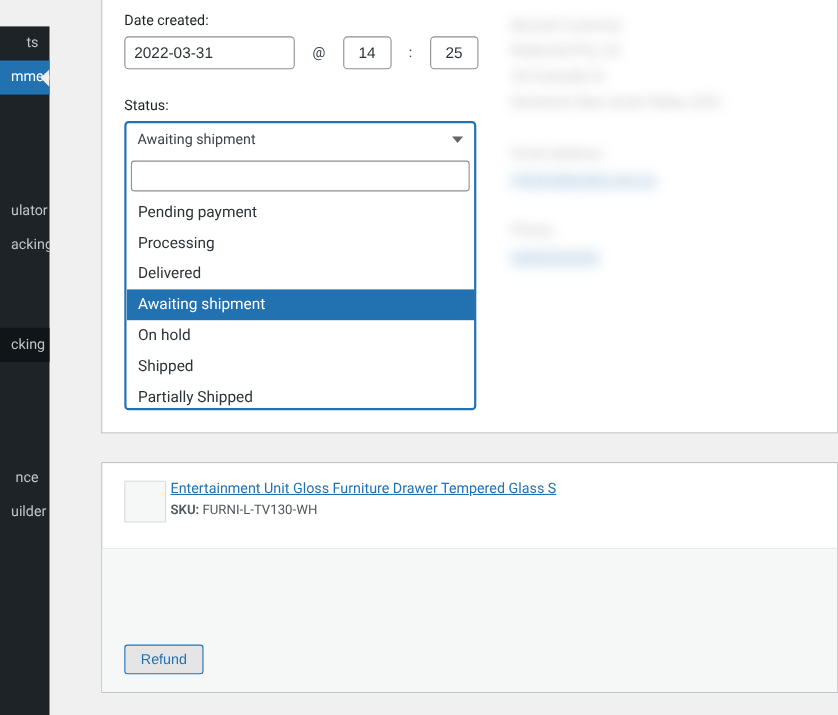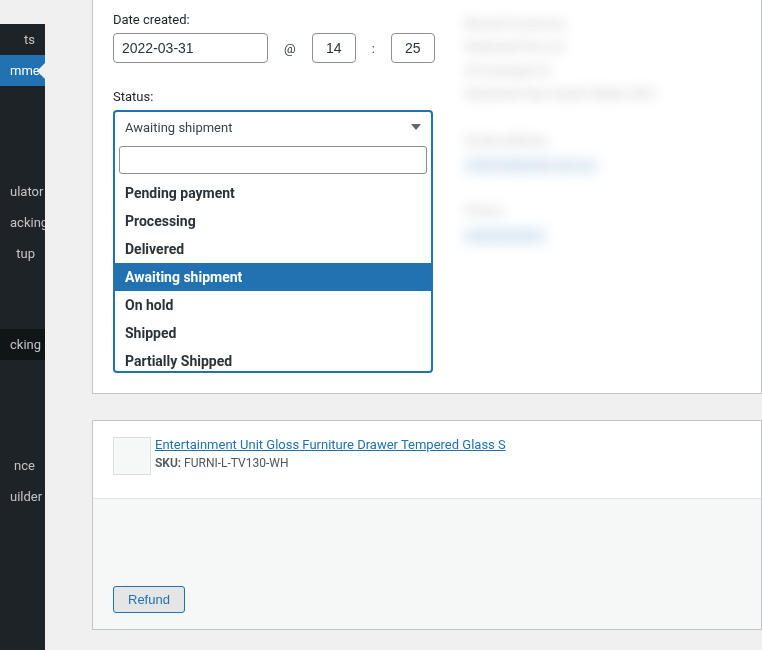--- a/index.html
+++ b/index.html
@@ -112,21 +112,20 @@
       border: 1px solid #8c8f94;
       border-radius: 3px;
       padding: 5px 8px;
       height: 28px;
       font-size: 13px;
     }
     .select2-results {
       max-height: 192px;
       overflow-y: scroll;
       position: relative;
-      font-weight: bold;
     }
     .select2-option {
       padding: 6px 10px;
       cursor: pointer;
       font-size: 14px;
       color: #2c3338;
     }
     .select2-option.highlighted {
       background: #2271b1;
       color: #fff;
@@ -195,21 +194,20 @@
   </style>
 </head>
 <body>
 
 <div class="sidebar">
   <div class="sidebar-item"><span>ts</span></div>
   <div class="sidebar-item active"><span>mmerce</span></div>
   <div class="sidebar-gap"></div>
   <div class="sidebar-item"><span>ulator</span></div>
   <div class="sidebar-item"><span>acking</span></div>
-  <div class="sidebar-item"><span>tup</span></div>
   <div class="sidebar-gap2"></div>
   <div class="sidebar-item sidebar-darker"><span>cking</span></div>
   <div style="height:90px"></div>
   <div class="sidebar-item"><span>nce</span></div>
   <div class="sidebar-item"><span>uilder</span></div>
 </div>
 
 <div class="main">
   <div class="panel">
     <div class="order-row">

